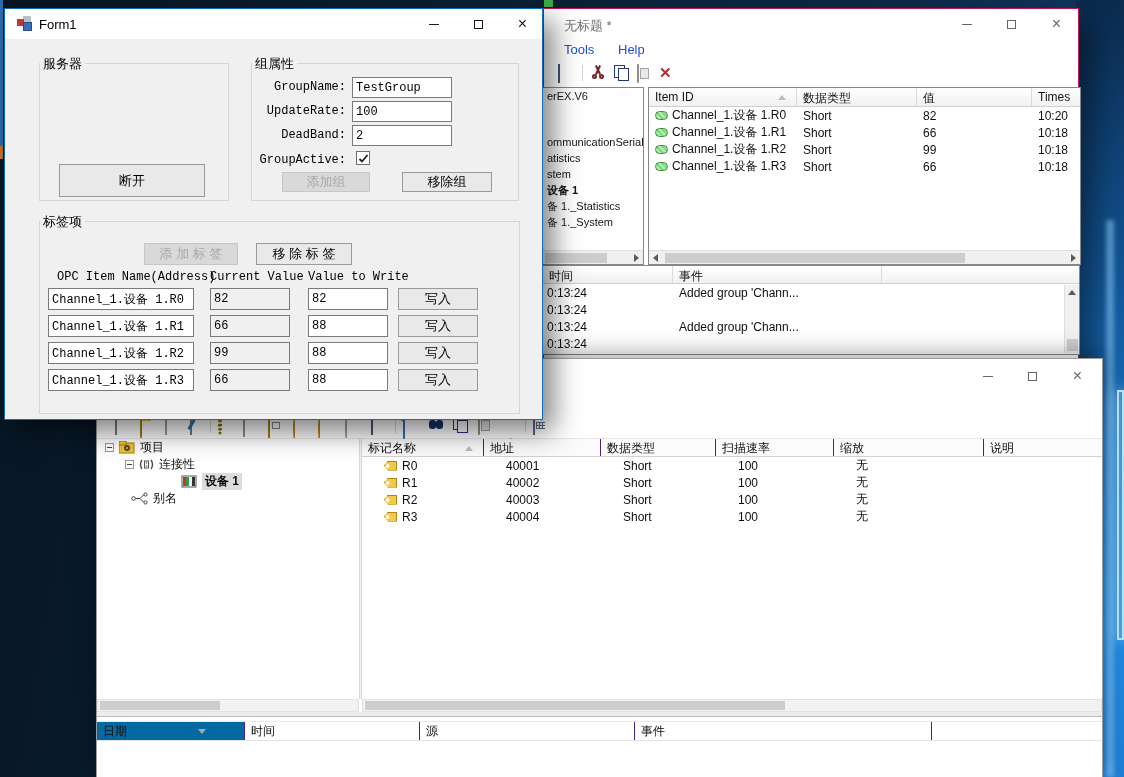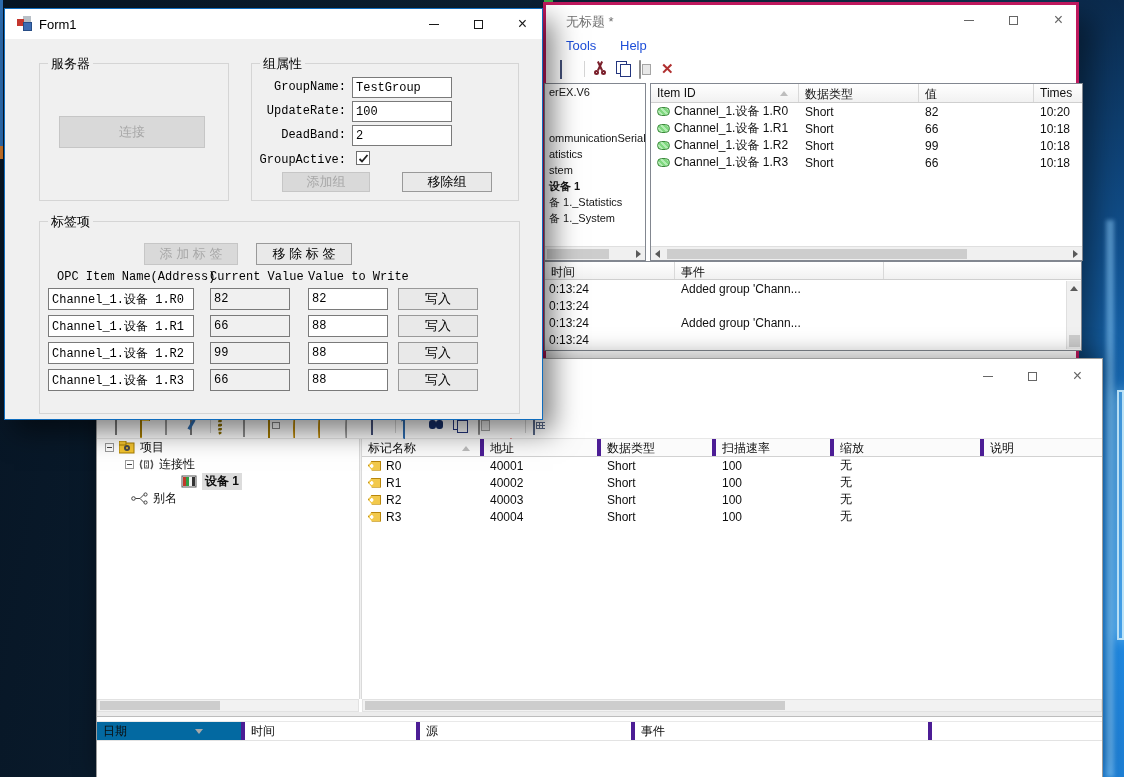--- a/index.html
+++ b/index.html
@@ -17,21 +17,21 @@
   .edge-orange{left:0;top:146px;width:3px;height:13px;background:#c9742a}
   .artifact-green{left:544px;top:0;width:9px;height:7px;background:#3fae49}
   
   .win{position:absolute;background:#fff}
   .caption-btn{position:absolute;top:0;height:30px;width:45px;display:flex;align-items:center;justify-content:center}
   .g-min{width:10px;height:1px;background:#666}
   .g-max{width:9px;height:9px;border:1px solid #666}
   .g-close{font-size:16px;color:#666;line-height:1}
   .dark .g-min{background:#1a1a1a}.dark .g-max{border-color:#1a1a1a}.dark .g-close{color:#1a1a1a}
   
-  .qc{left:543px;top:2px;width:536px;height:368px;border:3px solid #be185d;z-index:10;
+  .qc{left:543px;top:8px;width:536px;height:368px;border:1px solid #be185d;z-index:10;
       box-shadow:14px 14px 28px rgba(0,0,0,.45)}
   .qc-title{left:20px;top:8px;font-size:13px;color:#6f6f6f;white-space:nowrap}
   .qc-menubar{left:0;top:30px;right:0;height:22px;font-size:13px;color:#1d4ed8}
   .menu-item{position:absolute;top:3px}
   .qc-toolbar{left:0;top:52px;right:0;height:26px}
   .ticon{position:absolute;top:4px;width:17px;height:16px}
   .tsep{position:absolute;top:4px;width:1px;height:16px;background:#d5d5d5}
   .i-sheet{width:13px;height:15px;background:#fff;border:1px solid #44507a;
      box-shadow:inset 0 3px 0 #d8e0f2}
   .i-spark{width:8px;height:10px;background:linear-gradient(135deg,#ffe36e 0 50%,#7ec850 50%);clip-path:polygon(50% 0,65% 35%,100% 50%,65% 65%,50% 100%,35% 65%,0 50%,35% 35%)}
@@ -99,40 +99,40 @@
      background:repeating-linear-gradient(90deg,#5a6a8a 0 1px,transparent 1px 3px),repeating-linear-gradient(0deg,#5a6a8a 0 1px,transparent 1px 3px)}
   .srv-tree{left:0;top:80px;width:262px;height:260px;background:#fff;font-size:12px;color:#0d0d0d}
   .trow{height:17px;display:flex;align-items:center;white-space:nowrap}
   .exp{display:inline-block;width:9px;height:9px;border:1px solid #999;background:#fff;position:relative;margin-right:5px;flex:none}
   .exp::after{content:"";position:absolute;left:1px;top:3px;width:5px;height:1px;background:#444}
   .tico{margin-right:5px;flex:none}
   .sel-label{background:#dcdcdc;font-weight:bold;padding:0 3px}
   .vsplit{left:262px;top:80px;width:3px;height:260px;background:#f0f0f0;border-left:1px solid #dadada;border-right:1px solid #dadada}
   .srv-table{left:265px;top:80px;right:0;height:260px;background:#fff;font-size:12px}
   .srv-header{display:flex;height:18px;background:#fbfbfb;border-bottom:1px solid #d2d2d2;color:#0d0d0d}
-  .srv-hcell{padding:1px 0 0 6px;border-right:4px solid #4c1d95;position:relative;white-space:nowrap;overflow:hidden}
+  .srv-hcell{padding:1px 0 0 6px;border-right:1px solid #4c1d95;position:relative;white-space:nowrap;overflow:hidden}
   .srv-row{display:flex;height:17px;align-items:center;color:#0d0d0d}
-  .srv-cell{padding-left:6px;white-space:nowrap;overflow:hidden}
+  .srv-cell{padding-left:22px;white-space:nowrap;overflow:hidden}
   .tagglyph{display:inline-block;width:13px;height:10px;margin-right:5px;vertical-align:-1px;
      background:radial-gradient(circle at 25% 50%,#fff 1.5px,transparent 2px),#f2c94c;border:1px solid #b8860b;
      clip-path:polygon(0 50%,30% 0,100% 0,100% 100%,30% 100%)}
   .scrollstrip{position:absolute;height:13px;top:340px;background:#f2f2f2;border:1px solid #e2e2e2}
   .hsplit{position:absolute;left:0;right:0;top:353px;height:5px;background:#ececec;border-bottom:1px solid #bdbdbd}
   .srv-log{left:0;top:358px;right:0;bottom:0;position:absolute;background:#fff}
   .srv-log-header{display:flex;height:20px;margin-top:4px;border-bottom:1px solid #e3e3e3;border-top:1px solid #e9e9e9;font-size:12px;color:#0d0d0d}
   .funnel{position:absolute;right:38px;top:7px;width:0;height:0;border-left:4px solid transparent;border-right:4px solid transparent;border-top:5px solid #a8a8a8}
   
   .form1{left:4px;top:8px;width:539px;height:412px;border:1px solid #0f6cbd;z-index:30;
      box-shadow:10px 12px 26px rgba(0,0,0,.5)}
   .f1-title{left:34px;top:8px;font-size:13px;color:#000}
   .f1icon{left:12px;top:7px;width:16px;height:16px}
   .f1icon i{position:absolute}
   .f1-body{position:absolute;left:0;top:30px;right:0;bottom:0;background:#f0f0f0}
   .gb{position:absolute;border:1px solid #d5d5d5}
-  .gb-label{position:absolute;top:-9px;left:8px;background:#f0f0f0;padding:0 3px;font-size:13px;color:#000}
+  .gb-label{position:absolute;top:-9px;left:0;background:#f0f0f0;padding:0 3px;font-size:13px;color:#000}
   .mono{font-family:"Liberation Mono","DejaVu Sans Mono",monospace}
   .btn{position:absolute;display:flex;align-items:center;justify-content:center;
      background:#e9e9e9;border:1px solid #999;font-size:13px;color:#000}
   .btn.disabled{background:#d9d9d9;border-color:#c6c6c6;color:#a8a8a8}
   .tfield{position:absolute;border:1px solid #7a7a7a;background:#fff;font-size:12px;padding:0 3px;color:#000}
   .tfield.ro{background:#f0f0f0}
   .combo{position:absolute;left:6px;top:18px;width:176px;height:22px;background:#fff;border:2px solid #0078d7}
   .combo .selected{position:absolute;left:1px;top:1px;background:#0078d7;color:#fff;font-size:12px;padding:1px 2px;white-space:nowrap}
   .combo .chev{position:absolute;right:6px;top:5px;width:7px;height:7px;border-right:1px solid #555;border-bottom:1px solid #555;transform:rotate(45deg)}
   .cb{position:absolute;width:14px;height:14px;background:#fff;border:1px solid #6e6e6e}
@@ -414,21 +414,21 @@
       <span class="g-max"></span>
     </div>
   <div class="caption-btn dark" style="left:496px;width:43px">
       <span class="g-close">×</span>
     </div>
 
   <div class="f1-body">
 
     <div class="gb" style="left:34px;top:24px;width:190px;height:138px">
       <span class="gb-label">服务器</span>
-      <button class="btn disabled" style="left:19px;top:52px;width:146px;height:32px">连接</button>
+      <button class="btn" style="left:19px;top:100px;width:146px;height:33px">断开</button>
     </div>
 
     <div class="gb" style="left:246px;top:24px;width:268px;height:138px">
       <span class="gb-label">组属性</span>
       <span class="flabel mono" style="left:0;top:16px;width:94px">GroupName:</span>
       <input class="tfield mono" style="left: 100px; top: 13px; width: 100px; height: 21px;" value="TestGroup">
       <span class="flabel mono" style="left:0;top:40px;width:94px">UpdateRate:</span>
       <input class="tfield mono" style="left: 100px; top: 37px; width: 100px; height: 21px;" value="100">
       <span class="flabel mono" style="left:0;top:64px;width:94px">DeadBand:</span>
       <input class="tfield mono" style="left: 100px; top: 61px; width: 100px; height: 21px;" value="2">

